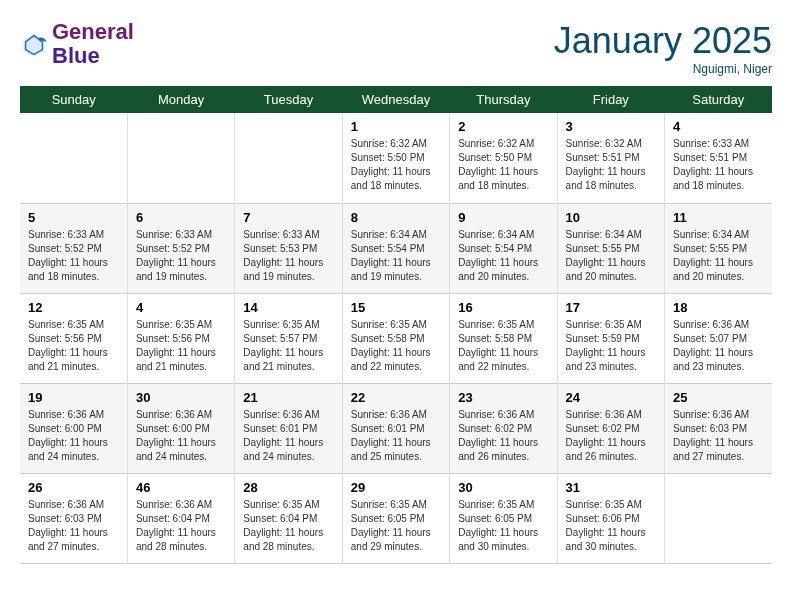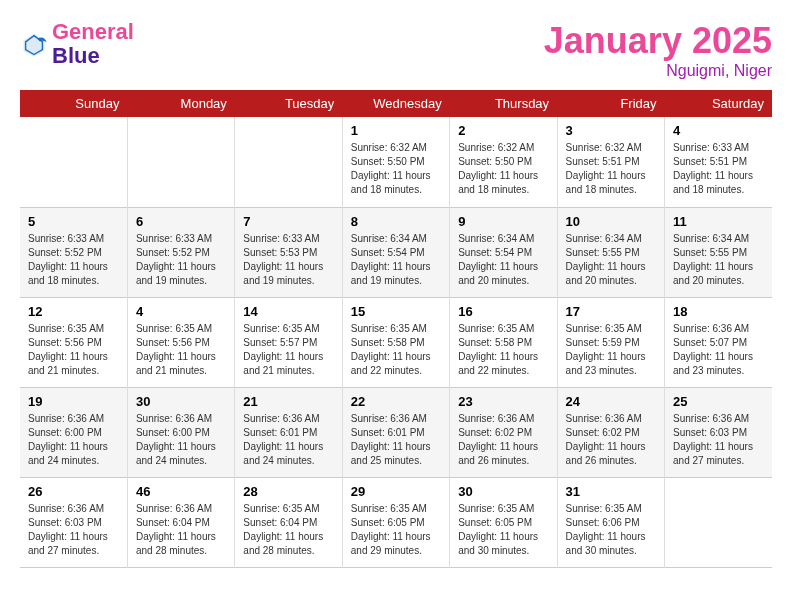--- a/index.html
+++ b/index.html
@@ -18,48 +18,48 @@
     }
     .logo {
       display: flex;
       align-items: center;
     }
     .logo-text {
       font-size: 22px;
       font-weight: bold;
       line-height: 1.1;
     }
-    .logo-general { color: #ec4899; text-align: center; }
+    .logo-general { color: #701a75; text-align: center; }
     .logo-blue { color: #4c1d95; margin-top: 28px; }
     .logo-icon {
       width: 28px;
       height: 28px;
       margin-right: 4px;
     }
     .title-block {
       text-align: right;
     }
     .month-title {
       font-size: 36px;
-      font-weight: bold;
-      color: #ec4899;
+      font-weight: normal;
+      color: #0c4a6e;
     }
     .subtitle {
-      font-size: 16px;
-      color: #a21caf;
+      font-size: 12px;
+      color: #0c4a6e;
     }
     table {
       width: 100%;
       border-collapse: collapse;
       font-size: 11px;
     }
     thead th {
-      background-color: #b91c1c;
+      background-color: #14532d;
       color: #fff;
-      text-align: right;
+      text-align: center;
       padding: 6px 8px;
       font-size: 13px;
       font-weight: normal;
     }
     tbody tr {
       border-bottom: 1px solid #ccc;
     }
     tbody tr:nth-child(even) {
       background: #f5f5f5;
     }

